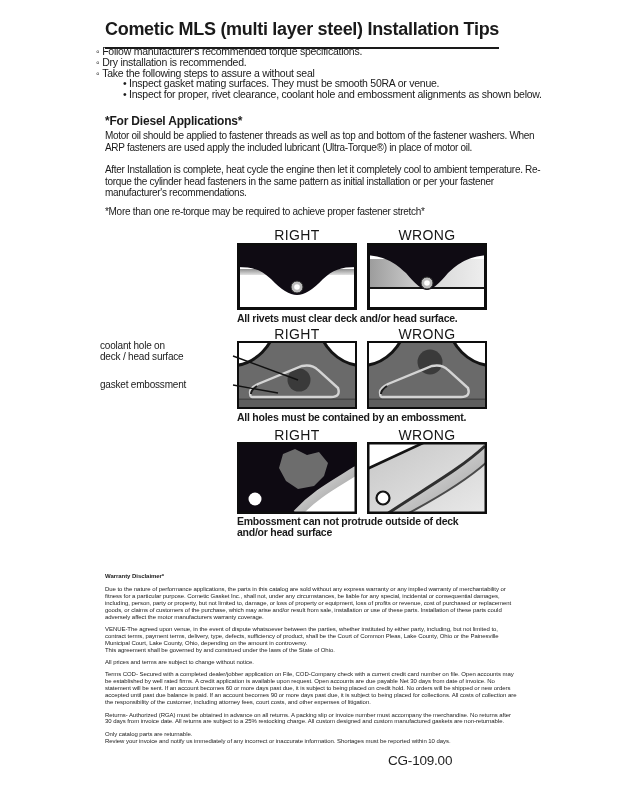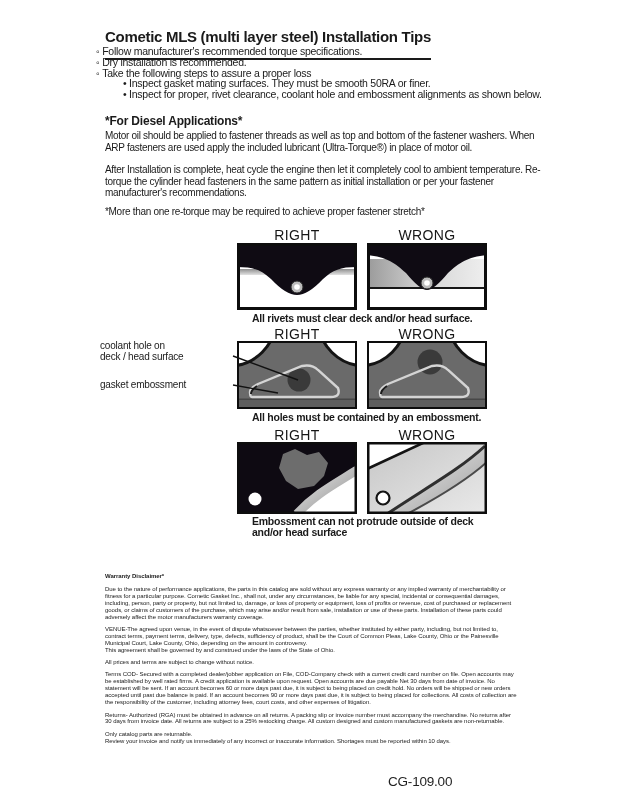--- a/index.html
+++ b/index.html
@@ -1,23 +1,23 @@
 <!DOCTYPE html>
 <html><head>
 <meta charset="utf-8">
 <style>
   html,body { margin:0; padding:0; background:#ffffff; }
   .page {
     position:relative; width:618px; height:800px; background:#fff;
     font-family:"Liberation Sans", sans-serif; color:#1a1a1a; overflow:hidden;
   }
   .title {
-    position:absolute; left:105px; top:28px;
-    font-size:15px; font-weight:bold; letter-spacing:-0.3px;
-    border-bottom:2px solid #1a1a1a; padding-bottom:13px;
+    position:absolute; left:105px; top:19px;
+    font-size:18px; font-weight:bold; letter-spacing:-0.3px;
+    border-bottom:2px solid #1a1a1a; padding-bottom:7px;
   }
   .bullets {
     position:absolute; left:96px; top:46px; width:455px;
     font-size:10.5px; letter-spacing:-0.25px; line-height:10.8px;
   }
   .bullet::before { content:"\25E6\00a0"; }
   .sub-bullet { margin-left:27px; }
   .sub-bullet::before { content:"\2022\00a0"; }
   .diesel-heading {
     position:absolute; left:105px; top:114px;
@@ -30,51 +30,51 @@
   .p1 { top:130px; }
   .p2 { top:164px; }
   .note { top:206px; }
   .diag-label {
     position:absolute; width:120px; text-align:center;
     font-size:14px; letter-spacing:0.4px; color:#161616;
   }
   .diag-box { position:absolute; width:120px; }
   .diag-box svg { display:block; }
   .diag-caption {
-    position:absolute; left:252px; font-weight:bold;
+    position:absolute; left:237px; font-weight:bold;
     font-size:10.5px; letter-spacing:-0.25px; line-height:11px; white-space:pre-line;
   }
   .callout-labels {
     position:absolute; left:100px; width:133px; text-align:left;
     font-size:10px; letter-spacing:-0.2px; line-height:10.5px;
   }
   .leader-overlay { position:absolute; left:230px; top:352px; }
   .disclaimer {
     position:absolute; left:105px; top:573px; width:412px;
     font-size:6px; line-height:6.9px; letter-spacing:-0.05px; color:#222;
   }
   .disclaimer .d-heading { font-weight:bold; margin:0 0 6px 0; }
   .disclaimer p { margin:0 0 5.5px 0; white-space:pre-line; }
   .page-number {
     position:absolute; left:388px; top:753px;
-    font-size:13.5px; letter-spacing:-0.2px; color:#1f1f1f;margin-top:21px;
+    font-size:13.5px; letter-spacing:-0.2px; color:#1f1f1f;
   }
 </style>
 </head>
 <body>
 
 <div class="page">
 
   <div class="title">Cometic MLS (multi layer steel) Installation Tips</div>
 
   <div class="bullets">
     <div class="bullet">Follow manufacturer's recommended torque specifications.</div>
     <div class="bullet">Dry installation is recommended.</div>
-    <div class="bullet">Take the following steps to assure a proper loss</div>
-    <div class="sub-bullet">Inspect gasket mating surfaces.  They must be smooth 50RA or finer.</div>
+    <div class="bullet">Take the following steps to assure a without seal</div>
+    <div class="sub-bullet">Inspect gasket mating surfaces.  They must be smooth 50RA or venue.</div>
     <div class="sub-bullet">Inspect for proper, rivet clearance, coolant hole and embossment alignments as shown below.</div>
   </div>
 
   <div class="diesel-heading">*For Diesel Applications*</div>
   <div class="para p1">Motor oil should be applied to fastener threads as well as top and bottom of the fastener washers. When ARP fasteners are used apply the included lubricant (Ultra-Torque®) in place of motor oil.</div>
   <div class="para note">*More than one re-torque may be required to achieve proper fastener stretch*</div>
   <div class="para p2">After Installation is complete, heat cycle the engine then let it completely cool to ambient temperature. Re-torque the cylinder head fasteners in the same pattern as initial installation or per your fastener manufacturer's recommendations.</div>
 
   <div class="diag-label" style="left:237px; top:227px;">RIGHT</div>
   <div class="diag-label" style="left:367px; top:227px;">WRONG</div>

